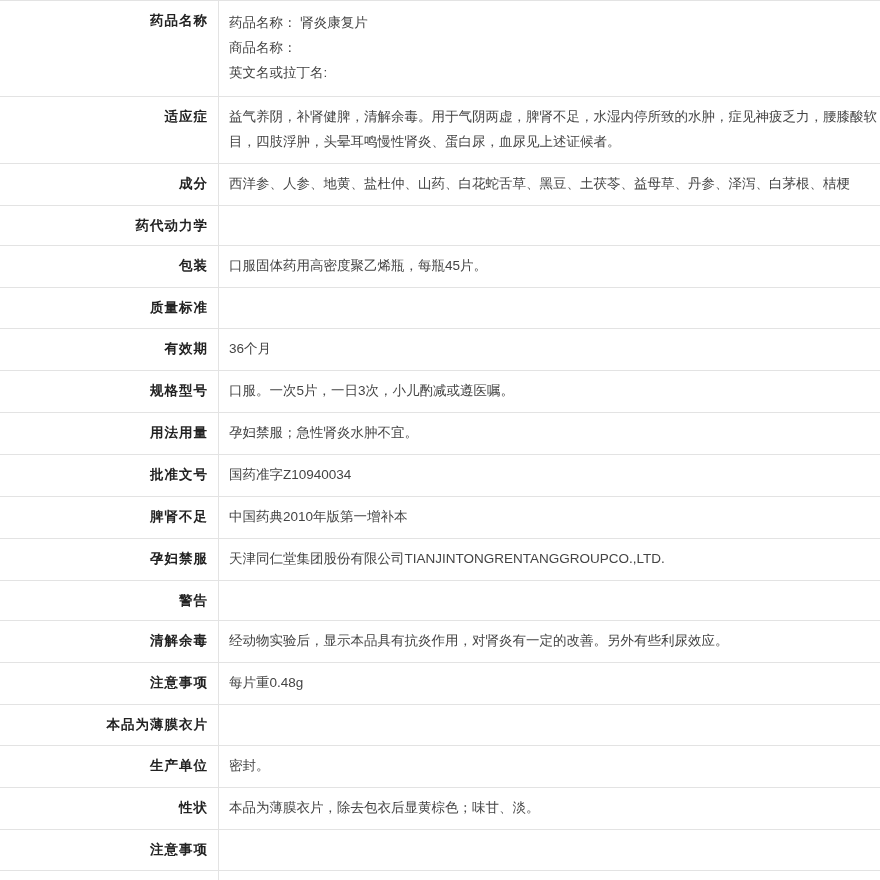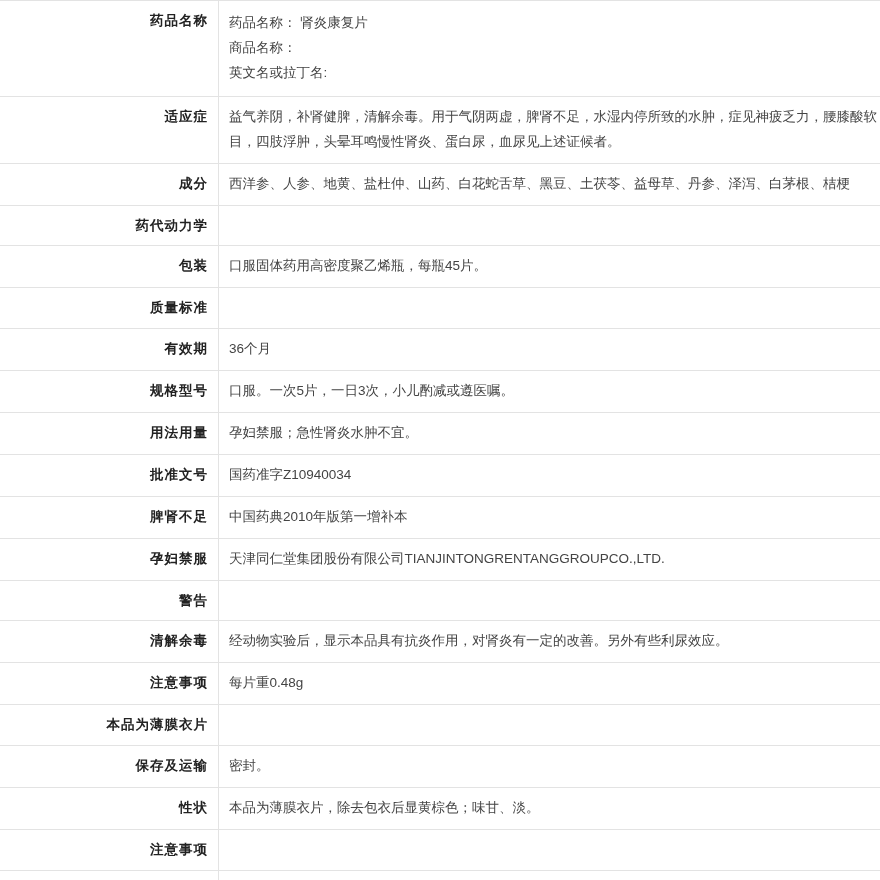--- a/index.html
+++ b/index.html
@@ -163,21 +163,21 @@
             <span class="sub-line">每片重0.48g</span>
           </td>
         </tr>
         <tr>
           <td class="label-cell">本品为薄膜衣片</td>
           <td class="value-cell">
             <span class="sub-line empty-cell"></span>
           </td>
         </tr>
         <tr>
-          <td class="label-cell">保存及运输</td>
+          <td class="label-cell">生产单位</td>
           <td class="value-cell">
             <span class="sub-line">密封。</span>
           </td>
         </tr>
         <tr>
           <td class="label-cell">性状</td>
           <td class="value-cell">
             <span class="sub-line">本品为薄膜衣片，除去包衣后显黄棕色；味甘、淡。</span>
           </td>
         </tr>

